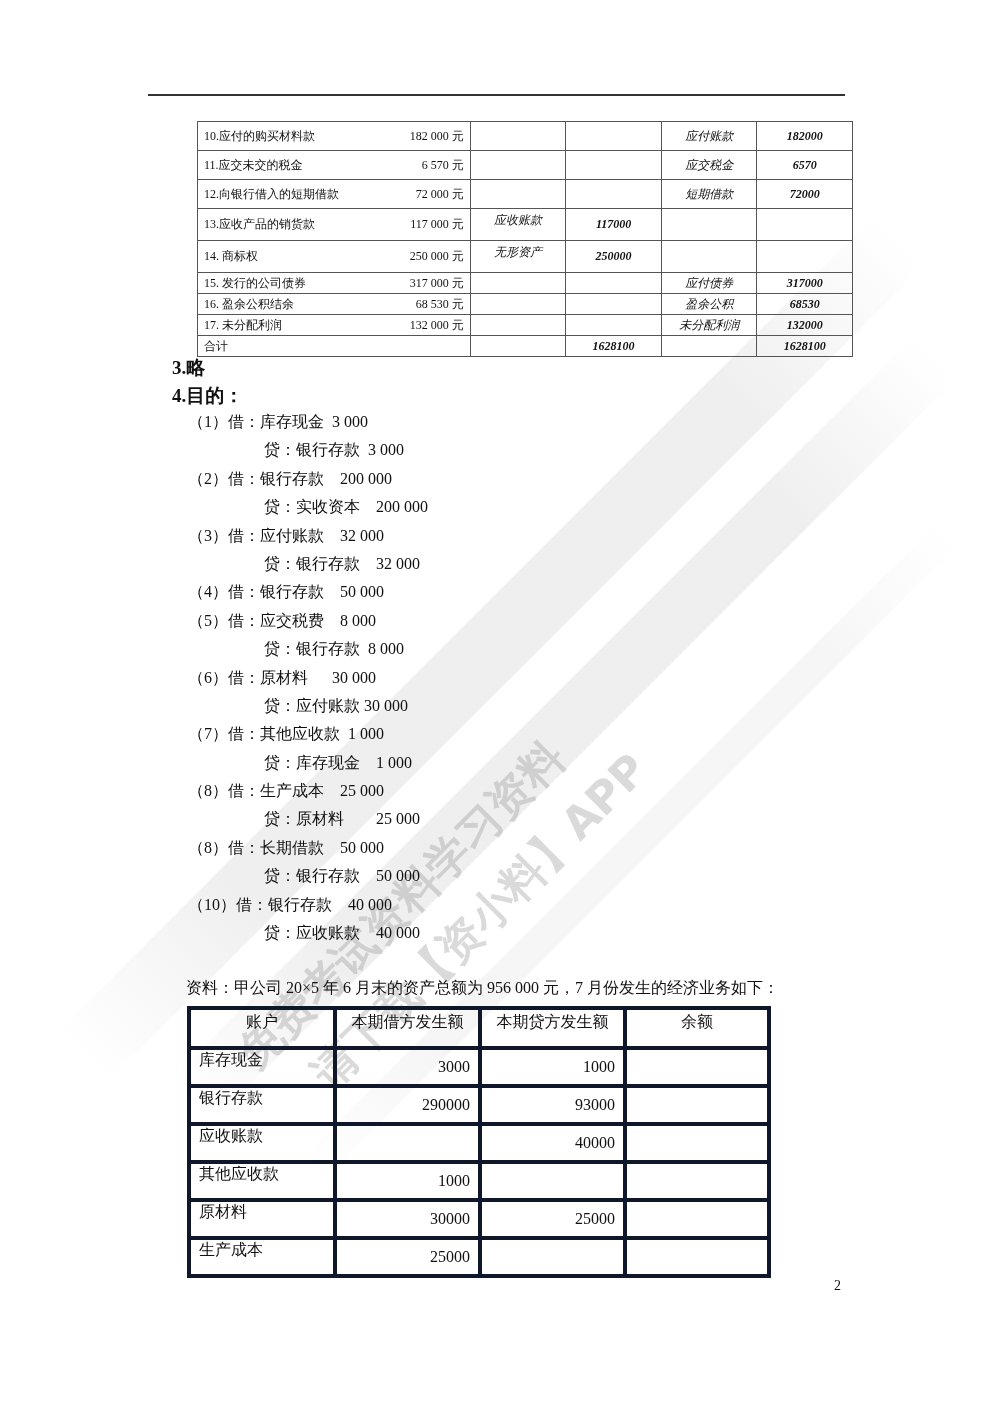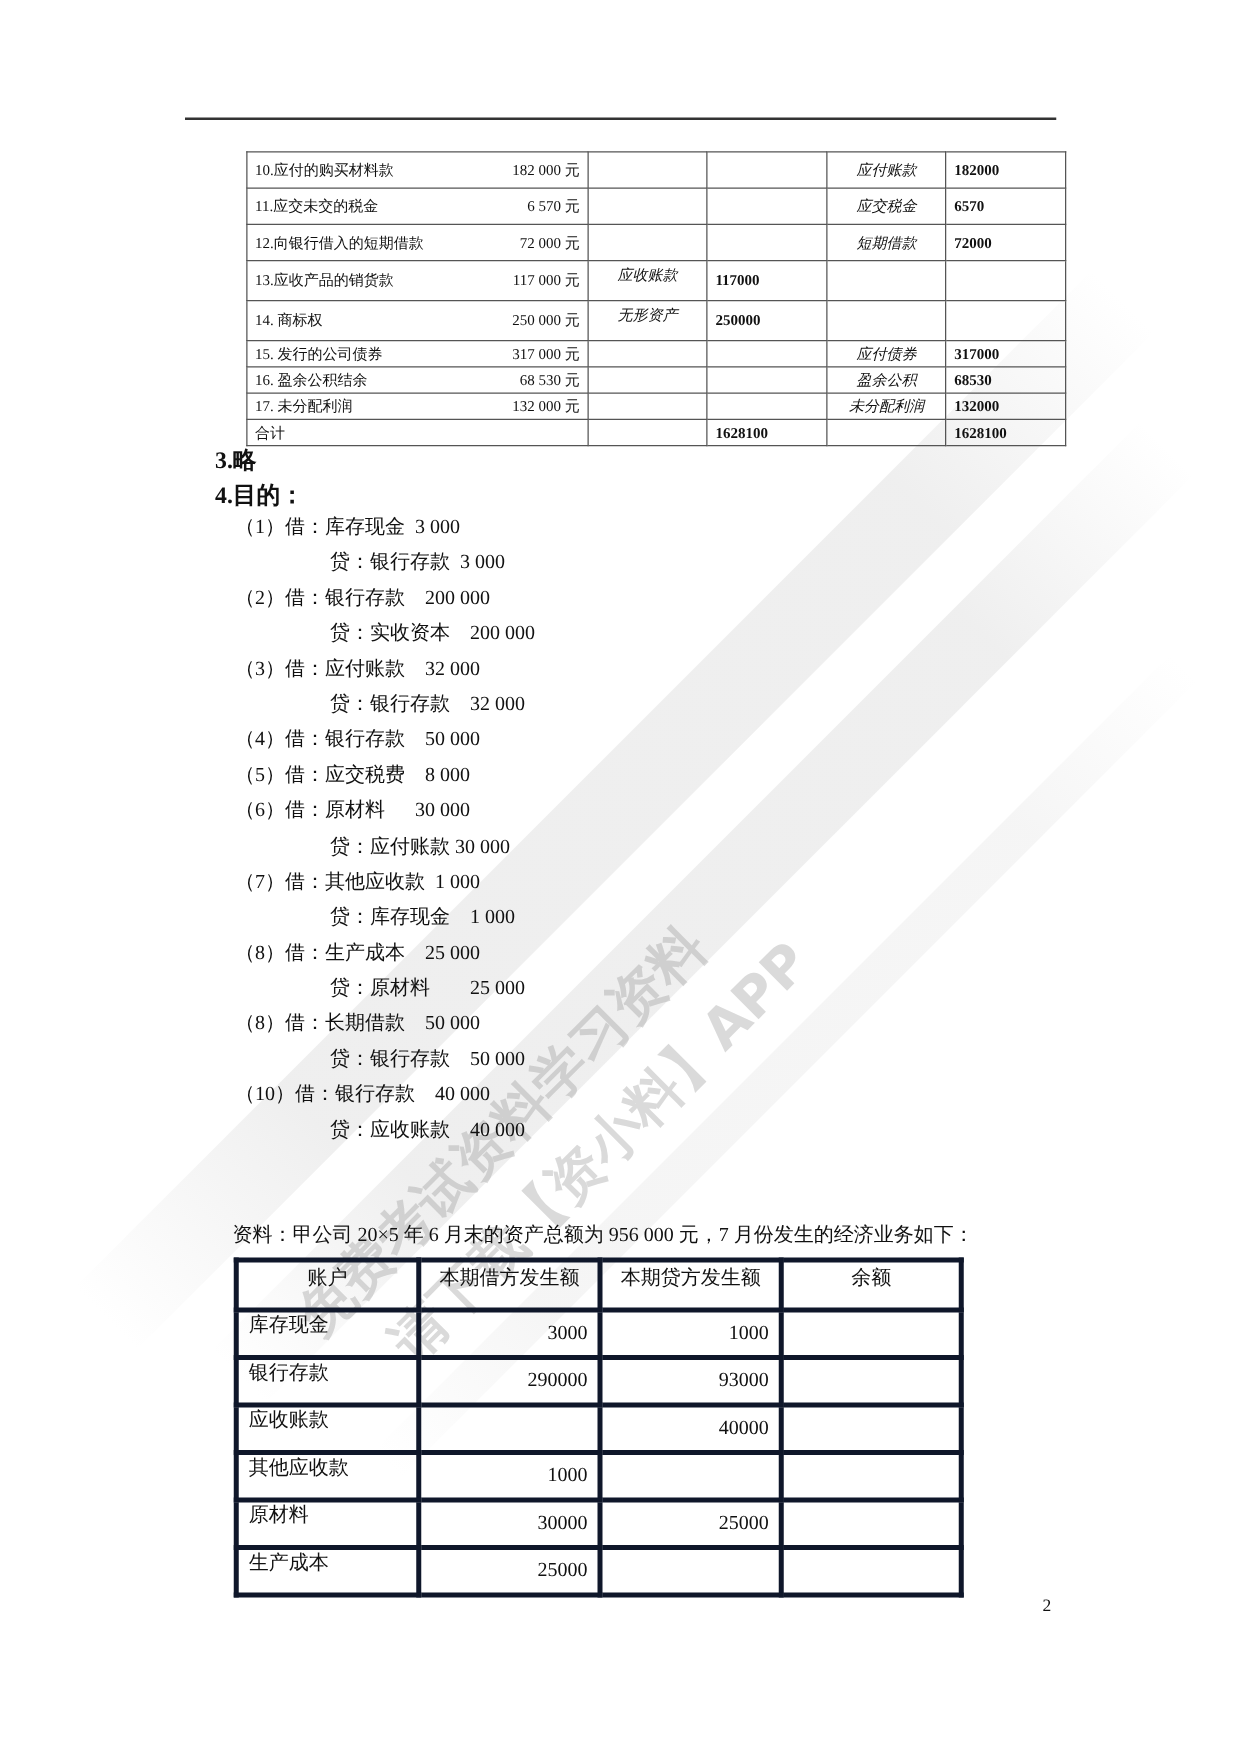--- a/index.html
+++ b/index.html
@@ -21,21 +21,21 @@
     .header-rule {
       position: absolute; left: 148px; top: 94px; width: 697px; height: 0; border-top: 2px solid #333;
     }
     table { border-collapse: collapse; position: absolute; }
     .t1 { left: 197px; top: 121px; width: 656px; font-size: 12px; }
     .t1 td { border: 1px solid #555; padding: 0 6px; height: 28px; vertical-align: middle; }
     .t1 tr.short td { height: 20px; }
     .t1 td.desc { width: 224px; }
     .t1 td.desc .num { float: right; }
     .t1 td.acct { width: 70px; text-align: center; font-style: italic; font-family: Liberation Mono, monospace; font-size: 12px; }
-    .t1 td.amt { width: 70px; text-align: left; font-weight: bold; }
+    .t1 td.amt { width: 70px; text-align: center; font-style: italic; font-weight: bold; }
     .t1 td.acct.top, .t1 td.amt.top { vertical-align: top; padding-top: 3px; }
     .heading { position: absolute; left: 172px; font-size: 19px; font-weight: bold; }
     .entries { position: absolute; left: 188px; top: 408px; font-size: 16px; }
     .entry-line { height: 28.4px; line-height: 28.4px; white-space: pre; }
     .entry-line.credit { padding-left: 76px; }
     .material { position: absolute; left: 186px; top: 978px; font-size: 16px; white-space: nowrap; }
     .t2 { left: 187px; top: 1006px; width: 584px; font-size: 16px; }
     .t2 th, .t2 td { border: 4px solid #0f172a; height: 34px; padding: 0 8px; font-weight: normal; }
     .t2 th { text-align: center; vertical-align: top; padding-top: 2px; }
     .t2 td.name { vertical-align: top; padding-top: 0; width: 130px; }
@@ -128,20 +128,21 @@
 
 <div class="entries">
   <div class="entry-line">（1）借：库存现金  3 000</div>
   <div class="entry-line credit">贷：银行存款  3 000</div>
   <div class="entry-line">（2）借：银行存款    200 000</div>
   <div class="entry-line credit">贷：实收资本    200 000</div>
   <div class="entry-line">（3）借：应付账款    32 000</div>
   <div class="entry-line credit">贷：银行存款    32 000</div>
   <div class="entry-line">（4）借：银行存款    50 000</div>
   <div class="entry-line">（5）借：应交税费    8 000</div>
+  <div class="entry-line credit">贷：银行存款  8 000</div>
   <div class="entry-line">（6）借：原材料      30 000</div>
   <div class="entry-line credit">贷：应付账款 30 000</div>
   <div class="entry-line">（7）借：其他应收款  1 000</div>
   <div class="entry-line credit">贷：库存现金    1 000</div>
   <div class="entry-line">（8）借：生产成本    25 000</div>
   <div class="entry-line credit">贷：原材料        25 000</div>
   <div class="entry-line">（8）借：长期借款    50 000</div>
   <div class="entry-line credit">贷：银行存款    50 000</div>
   <div class="entry-line">（10）借：银行存款    40 000</div>
   <div class="entry-line credit">贷：应收账款    40 000</div>

